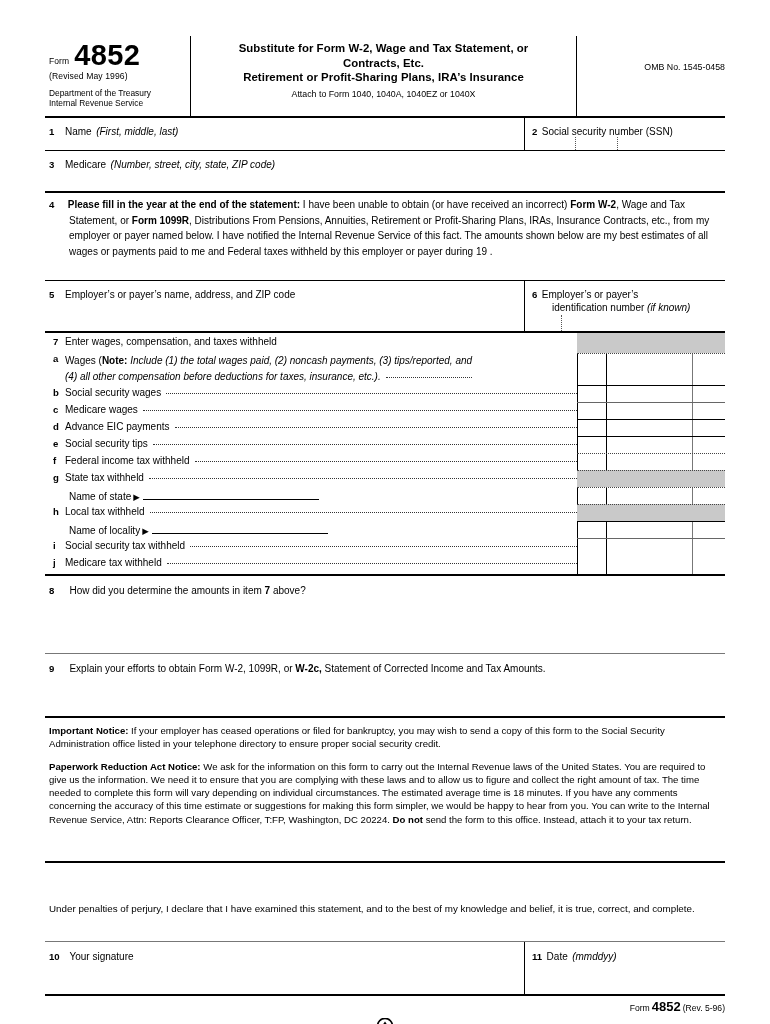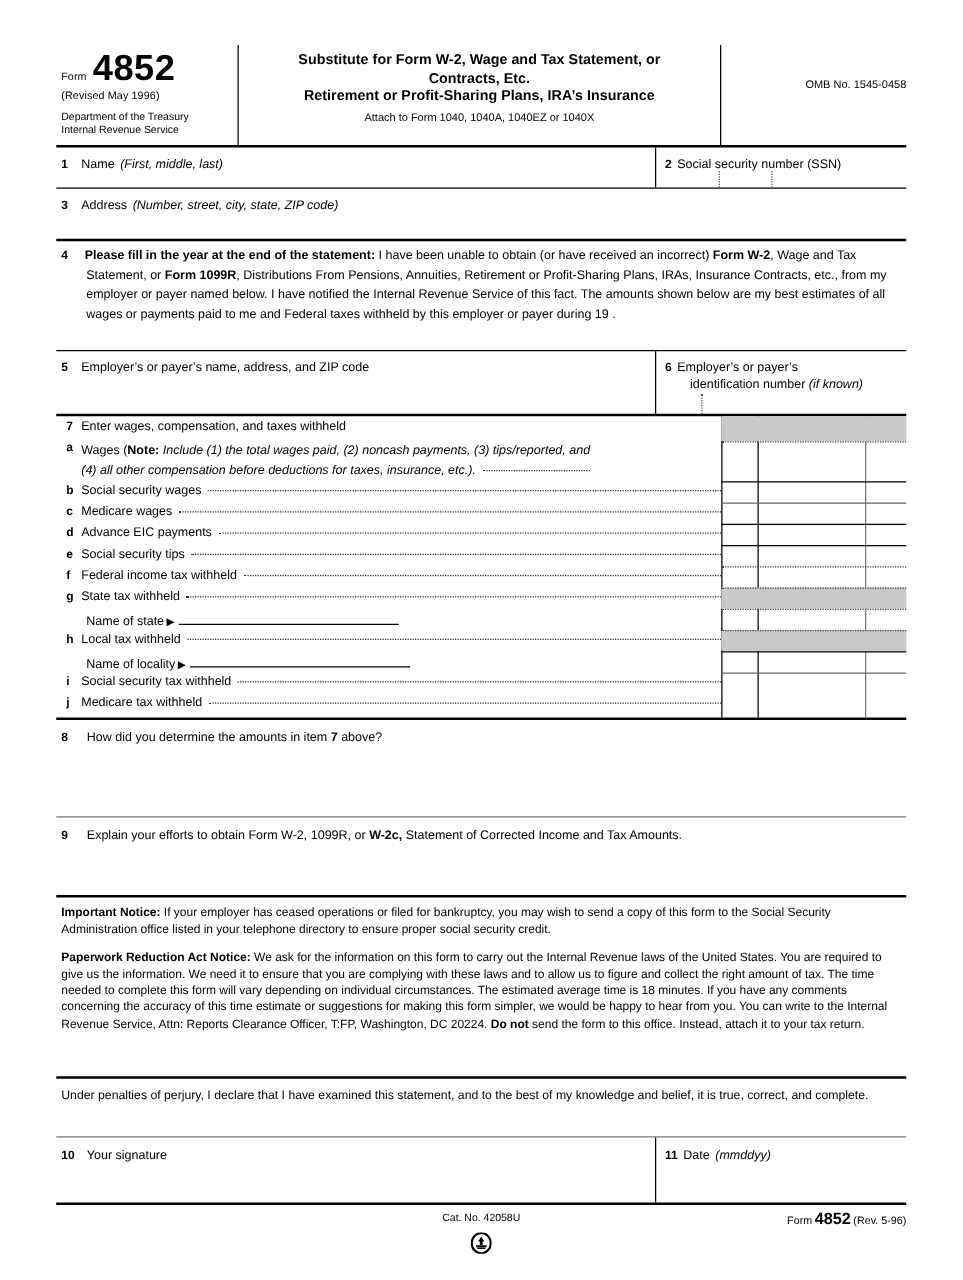--- a/index.html
+++ b/index.html
@@ -267,20 +267,21 @@
   .np + .np { margin-top: 9px; }
 
   
   .perjury {
     padding: 7px 2px 7px 4px;
     font-size: 9.8px;
     line-height: 14px;
     border-bottom: 1.6px solid #777;
     box-sizing: border-box;
     height: 47px;
+    margin-top: 32px;
   }
   .sigrow {
     display: flex;
     border-bottom: 2.2px solid #000;
     height: 54px;
     box-sizing: border-box;
   }
   .cell-sig {
     flex: 1;
     border-right: 1.1px solid #000;
@@ -364,21 +365,21 @@
       </div>
       <div class="ssn-dots">
         <div class="ssn-dot" style="left:50px;"></div>
         <div class="ssn-dot" style="left:92px;"></div>
       </div>
     </div>
   </div>
 
   <div class="row-3">
     <div class="fieldlabel">
-      <span class="num">3</span><span class="lbl">Address</span>
+      <span class="num">3</span><span class="lbl">Medicare</span>
       <span class="lbl ital">(Number, street, city, state, ZIP code)</span>
     </div>
   </div>
 
   <div class="row-4">
     <div class="p4">
       <span class="num">4</span>
       <span class="b">Please fill in the year at the end of the statement:</span><span> I have been unable to obtain (or have received an incorrect) </span><span class="b">Form W-2</span><span>, Wage and Tax Statement, or </span><span class="b">Form 1099R</span><span>, Distributions From Pensions, Annuities, Retirement or Profit-Sharing Plans, IRAs, Insurance Contracts, etc., from my employer or payer named below. I have notified the Internal Revenue Service of this fact. The amounts shown below are my best estimates of all wages or payments paid to me and Federal taxes withheld by this employer or payer during 19          .</span>
     </div>
   </div>
@@ -548,21 +549,20 @@
       </div>
     </div>
     <div class="cell-date">
       <span class="num">11</span>
       <span class="lbl">Date</span>
       <span class="lbl ital">(mmddyy)</span>
     </div>
   </div>
 
   <div class="footer">
-    <div class="catno">Cat. No. 42058U</div>
     <div class="footform">
       <span>Form</span><span class="fnum">4852</span><span>(Rev. 5-96)</span>
     </div>
     <div class="recycle">
       <svg width="17" height="17" viewBox="0 0 17 17" aria-hidden="true">
         <ellipse cx="8.5" cy="8.5" rx="7.6" ry="8.1" fill="none" stroke="#000" stroke-width="1.7"></ellipse>
         <path d="M8.5 3.4 L11.0 7.2 L9.6 7.2 L9.6 10.0 L7.4 10.0 L7.4 7.2 L6.0 7.2 Z" fill="#000"></path>
         <path d="M4.3 11.0 L12.7 11.0" stroke="#000" stroke-width="1.5"></path>
         <path d="M5.3 12.6 L11.7 12.6" stroke="#000" stroke-width="1.1"></path>
       </svg>

